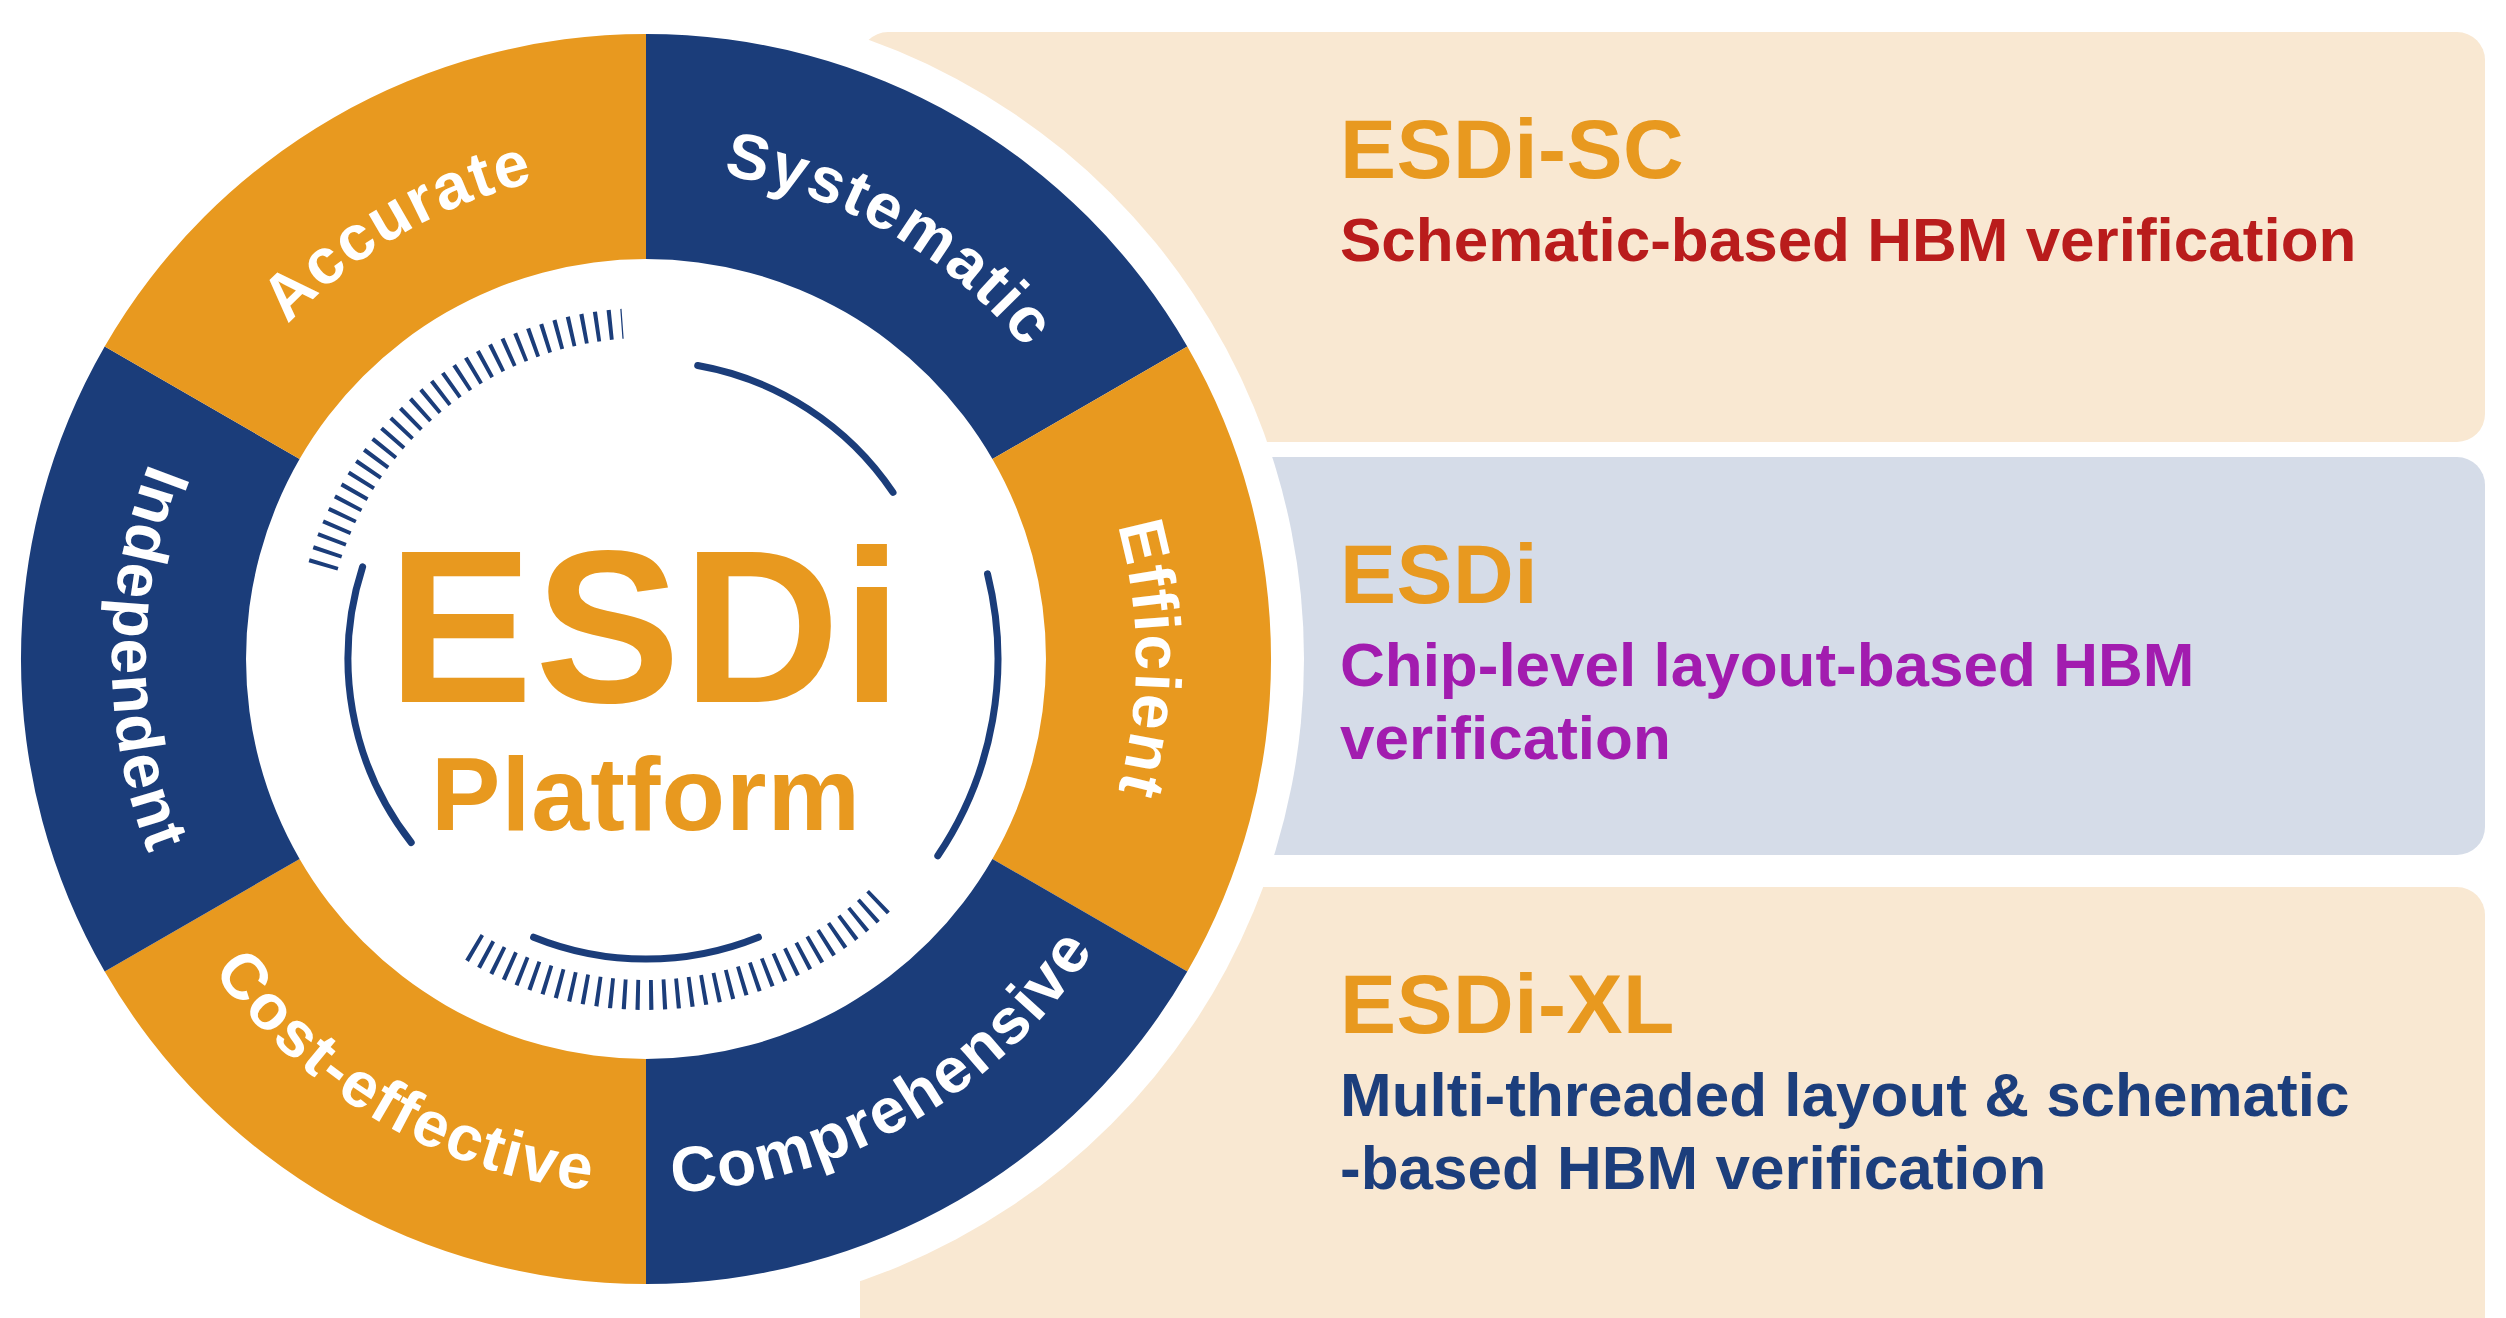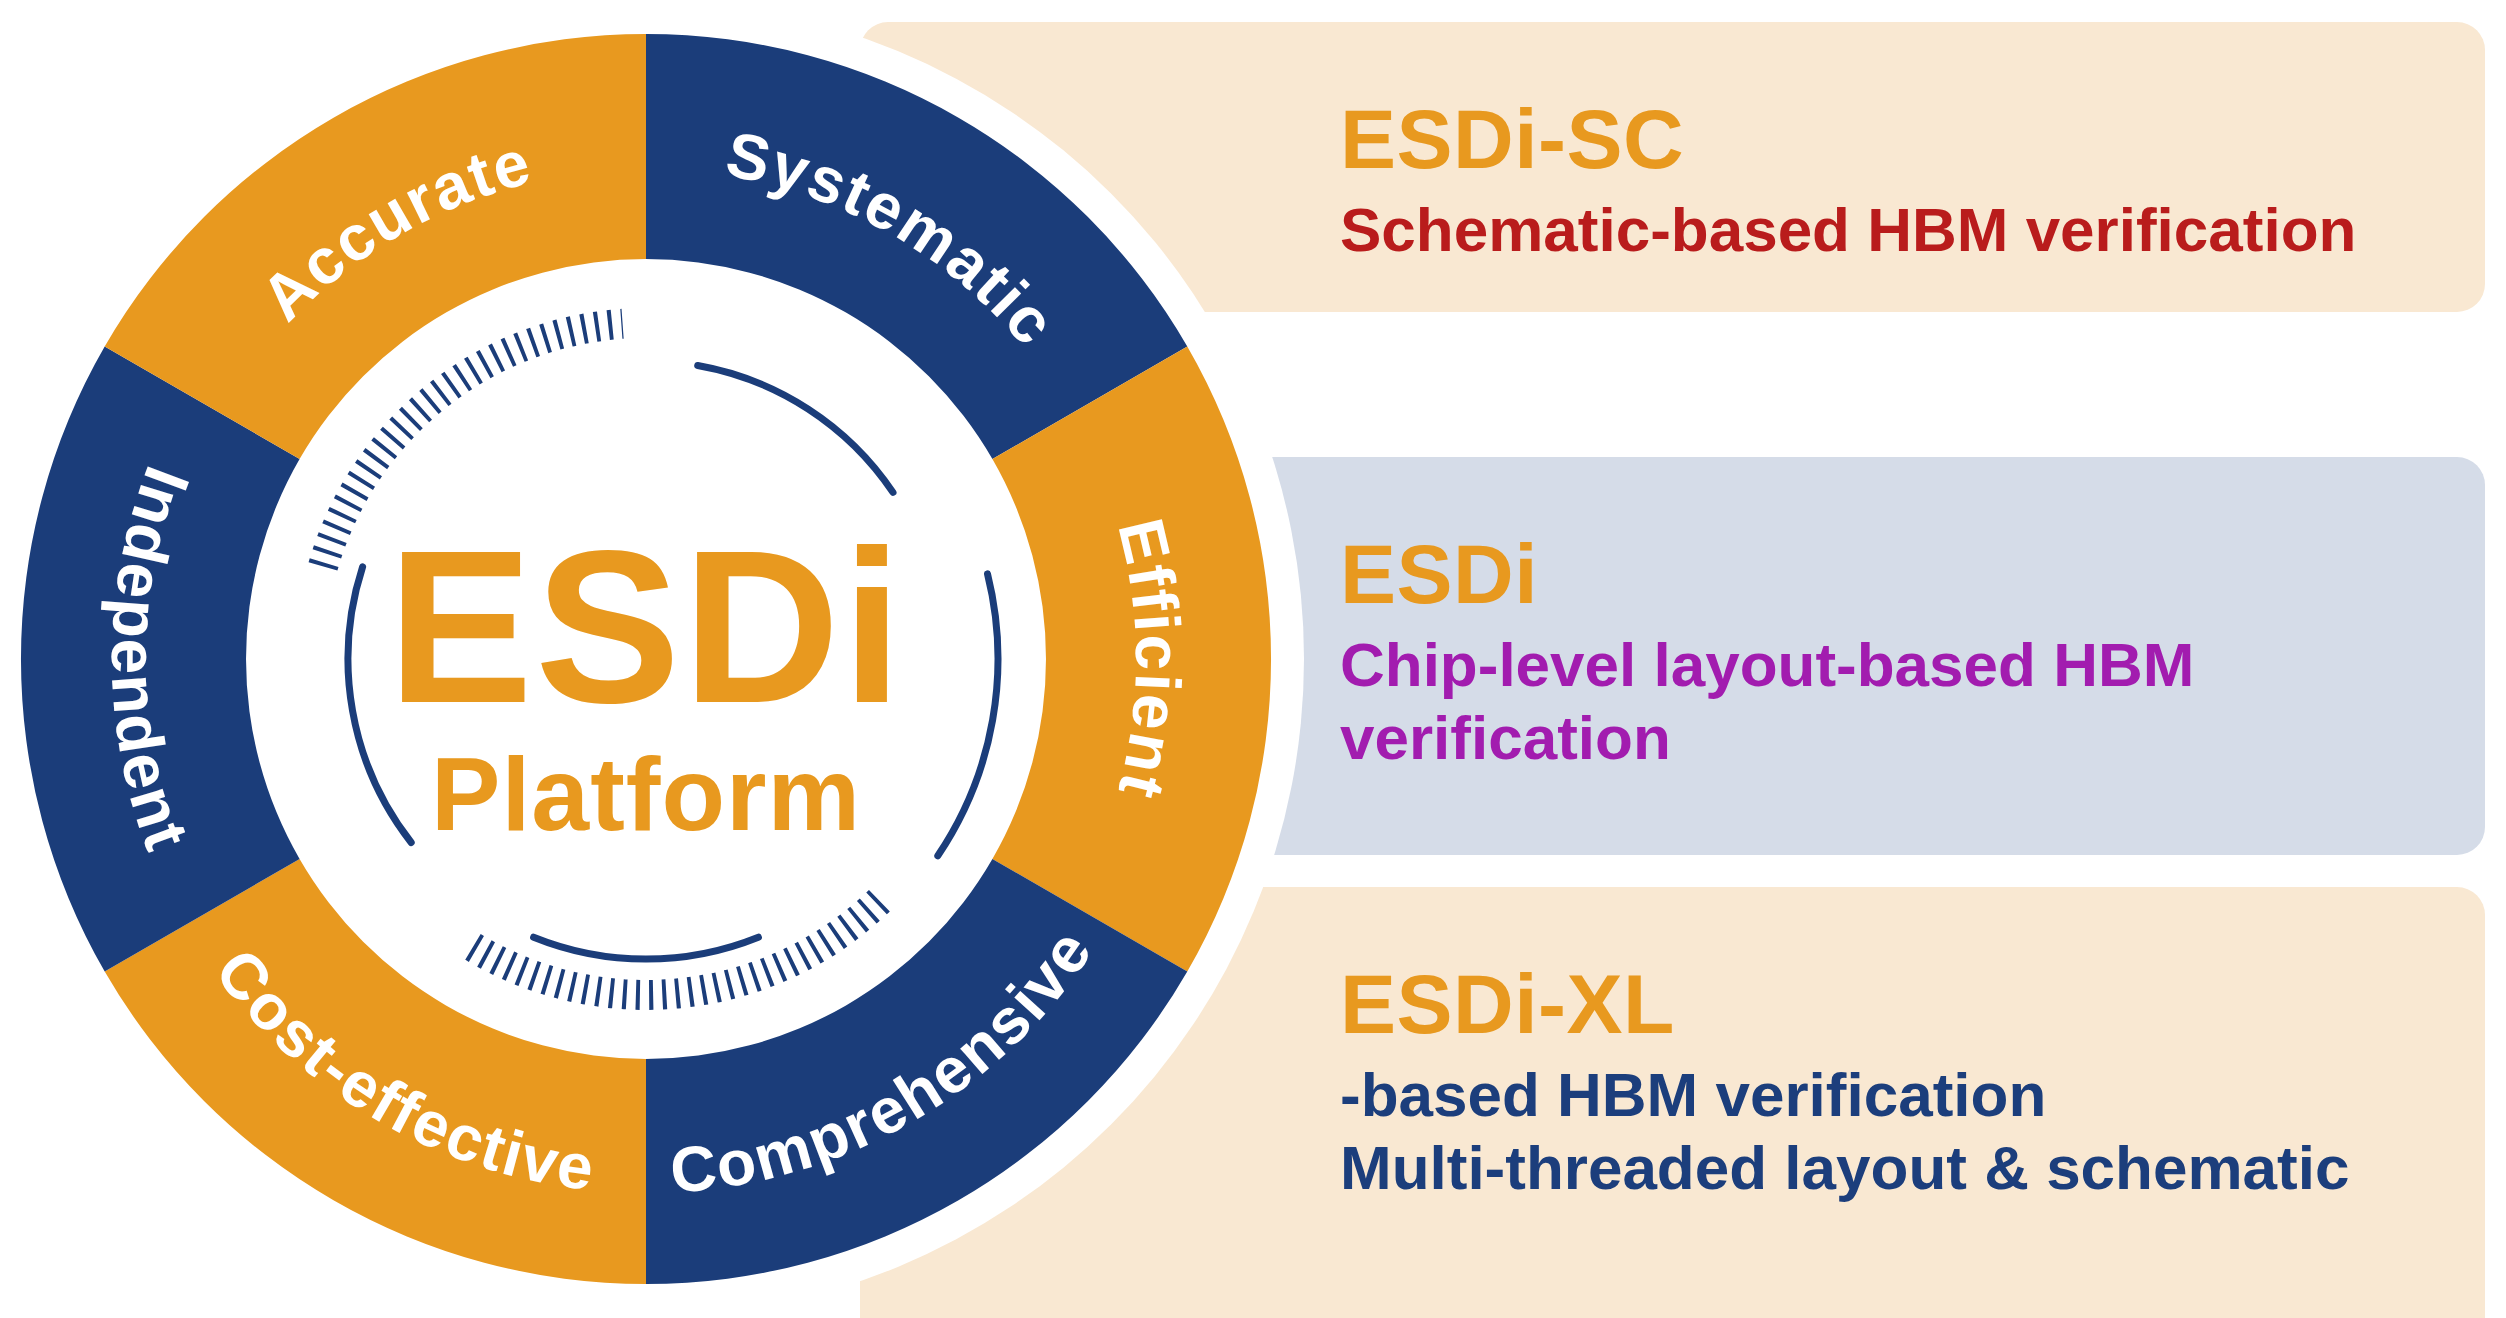--- a/index.html
+++ b/index.html
@@ -12,21 +12,21 @@
   .stage { position: relative; width: 2506px; height: 1318px; background: #fff; }
 
   
   .cards { position: absolute; inset: 0; }
   .card {
     position: absolute;
     left: 860px;
     width: 1625px;
     border-radius: 28px;
   }
-  .card-1 { top: 22px;  height: 290px; }
+  .card-1 { top: 32px;  height: 410px; }
   .card-2 { top: 457px; height: 398px; }
   .card-3 { top: 887px; height: 523px; }
   .card-content { padding: 70px 50px 0 480px; }
   .card-title {
     margin: 0;
     font-size: 84px;
     font-weight: 700;
     line-height: 1.12;
     letter-spacing: 0.5px;
   }
@@ -87,22 +87,22 @@
           <span class="desc-line">Chip-level layout-based HBM</span>
           <span class="desc-line">verification</span>
         </p>
       </div>
     </article>
 
     <article class="card card-3" style="background: rgb(249, 232, 210);">
       <div class="card-content">
         <h2 class="card-title" style="color: rgb(232, 153, 31);">ESDi-XL</h2>
         <p class="card-desc" style="color: rgb(28, 62, 124);">
+          <span class="desc-line">Multi-threaded layout &amp; schematic</span>
           <span class="desc-line">-based HBM verification</span>
-          <span class="desc-line">Multi-threaded layout &amp; schematic</span>
         </p>
       </div>
     </article>
 
   </section>
 
   <svg class="wheel" width="2506" height="1318" viewBox="0 0 2506 1318">
 
     <defs>
 

